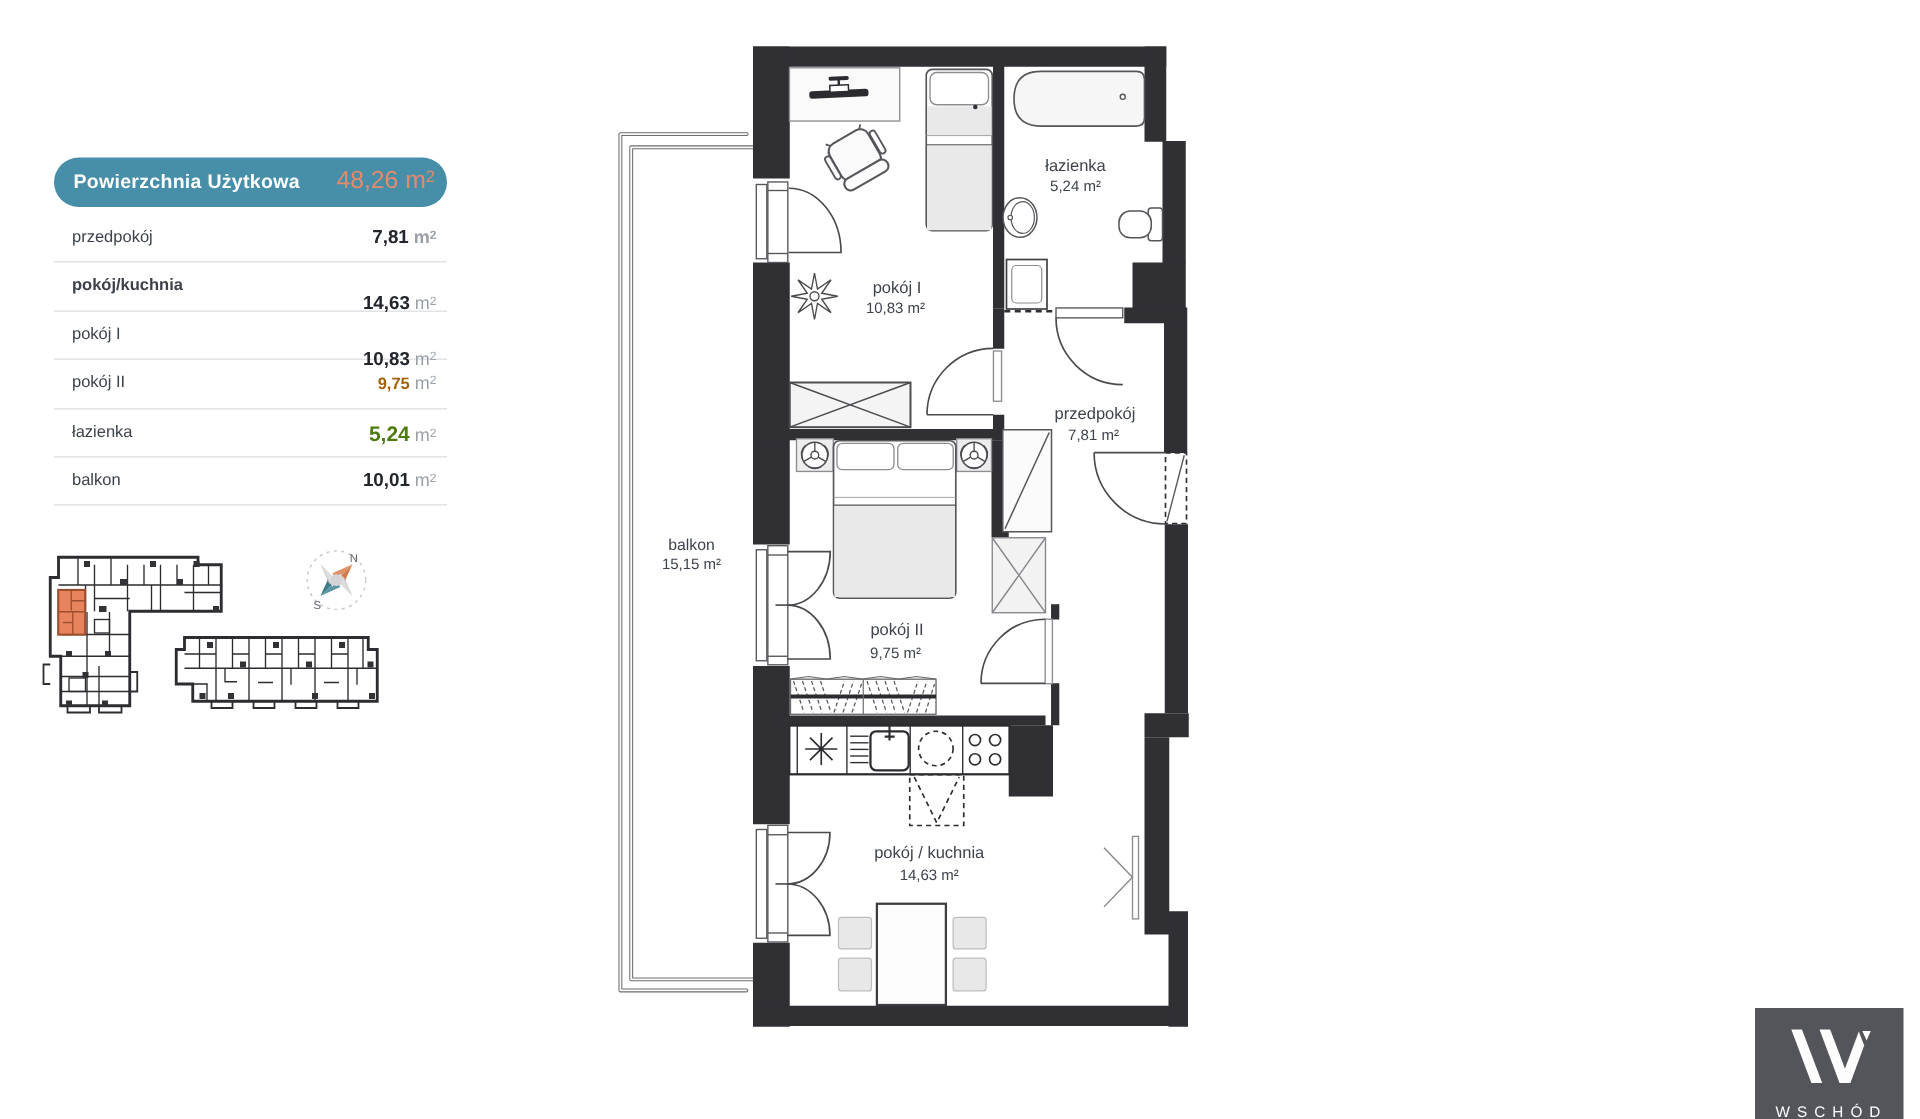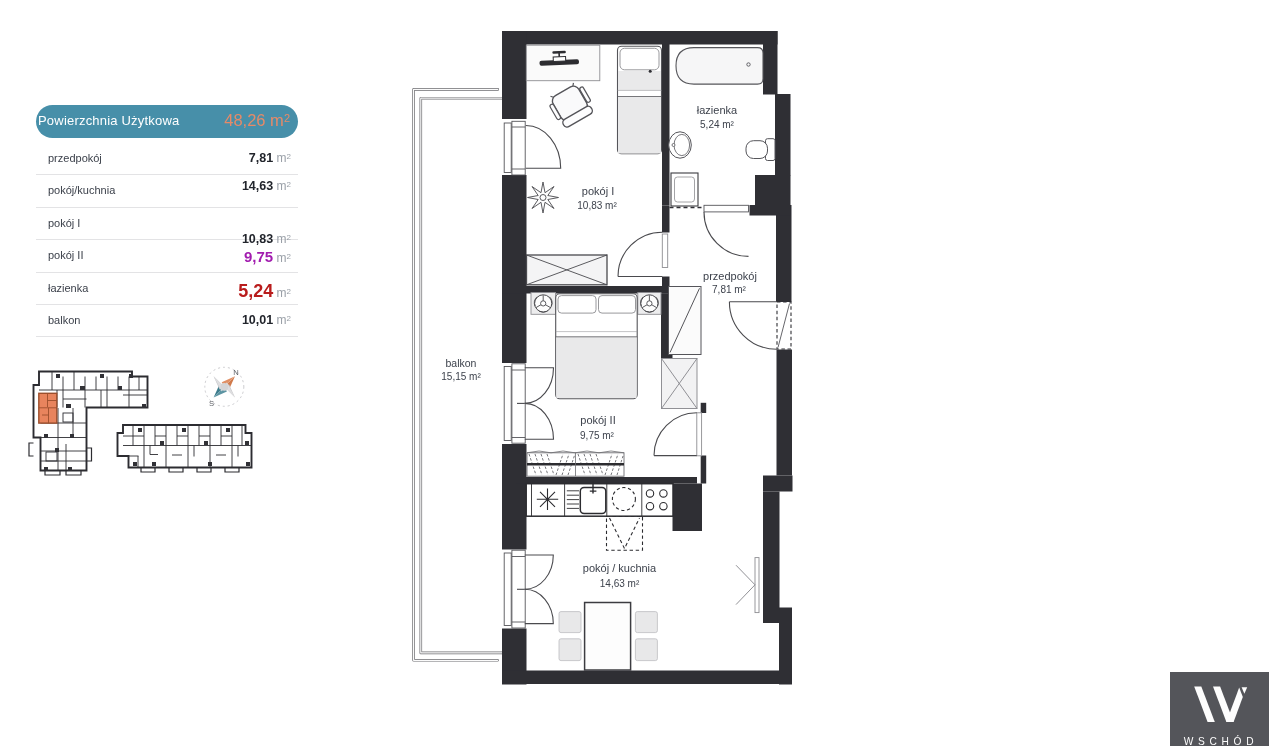--- a/index.html
+++ b/index.html
@@ -8,50 +8,50 @@
   .abs{position:absolute;}
 </style>
 </head>
 <body>
 <div id="page">
 
 <div class="abs" style="left:36px;top:105px;width:262px;height:232px;">
 
   <div style="position:absolute;left:0;top:0;width:262px;height:33px;background:#478fa9;border-radius:17px;">
 
-    <div style="position:absolute;left:2px;top:8px;font-size:13px;font-weight:normal;color:#fff;letter-spacing:.2px;">Powierzchnia Użytkowa</div>
+    <div style="position:absolute;left:13px;top:8px;font-size:13px;font-weight:bold;color:#fff;letter-spacing:.2px;">Powierzchnia Użytkowa</div>
 
     <div style="position:absolute;right:8px;top:6px;font-size:16.5px;font-weight:normal;color:#e68a68;">48,26 m<span style="font-size:11px;vertical-align:4px;">2</span></div>
   </div>
 
   <div style="position:absolute;left:0;top:38px;width:262px;">
 
     <div style="height:31.4px;border-bottom:1px solid #e3e3e5;position:relative;">
       <span style="position:absolute;left:12px;top:9px;font-size:11px;color:#3c414b;">przedpokój</span>
-      <span style="position:absolute;right:7px;top:8px;font-size:12px;color:#9aa0a8;"><b style="color:#22252c;font-size:12.5px;">7,81</b> m<span style="font-size:8px;vertical-align:3px;">2</span></span>
-    </div>
-
-    <div style="height:31.4px;border-bottom:1px solid #e3e3e5;position:relative;">
-      <span style="position:absolute;left:12px;top:9px;font-size:11px;color:#3c414b;">pokój/kuchnia</span>
-      <span style="position:absolute;right:7px;top:4px;font-size:12px;color:#9aa0a8;"><b style="color:#22252c;font-size:12.5px;">14,63</b> m<span style="font-size:8px;vertical-align:3px;">2</span></span>
+      <span style="position:absolute;right:7px;top:8px;font-size:12px;color:#9aa0a8;font-weight:bold;"><b style="color:#22252c;font-size:12.5px;">7,81</b> m<span style="font-size:8px;vertical-align:3px;">2</span></span>
+    </div>
+
+    <div style="height:31.4px;border-bottom:1px solid #e3e3e5;position:relative;">
+      <span style="position:absolute;left:12px;top:9px;font-size:11px;color:#3c414b;font-weight:bold;">pokój/kuchnia</span>
+      <span style="position:absolute;right:7px;top:20px;font-size:12px;color:#9aa0a8;"><b style="color:#22252c;font-size:12.5px;">14,63</b> m<span style="font-size:8px;vertical-align:3px;">2</span></span>
     </div>
 
     <div style="height:31.4px;border-bottom:1px solid #e3e3e5;position:relative;">
       <span style="position:absolute;left:12px;top:9px;font-size:11px;color:#3c414b;">pokój I</span>
       <span style="position:absolute;right:7px;top:24px;font-size:12px;color:#9aa0a8;"><b style="color:#22252c;font-size:12.5px;">10,83</b> m<span style="font-size:8px;vertical-align:3px;">2</span></span>
     </div>
 
     <div style="height:31.4px;border-bottom:1px solid #e3e3e5;position:relative;">
       <span style="position:absolute;left:12px;top:9px;font-size:11px;color:#3c414b;">pokój II</span>
-      <span style="position:absolute;right:7px;top:8px;font-size:12px;color:#9aa0a8;"><b style="color:#a21caf;font-size:15px;margin-left:36px;">9,75</b> m<span style="font-size:8px;vertical-align:3px;">2</span></span>
+      <span style="position:absolute;right:7px;top:8px;font-size:12px;color:#9aa0a8;"><b style="color:#a16207;font-size:11px;margin-left:36px;">9,75</b> m<span style="font-size:8px;vertical-align:3px;">2</span></span>
     </div>
 
     <div style="height:31.4px;border-bottom:1px solid #e3e3e5;position:relative;">
       <span style="position:absolute;left:12px;top:9px;font-size:11px;color:#3c414b;">łazienka</span>
-      <span style="position:absolute;right:7px;top:8px;font-size:12px;color:#9aa0a8;"><b style="color:#b91c1c;font-size:18px;">5,24</b> m<span style="font-size:8px;vertical-align:3px;">2</span></span>
+      <span style="position:absolute;right:7px;top:8px;font-size:12px;color:#9aa0a8;"><b style="color:#4d7c0f;font-size:14px;">5,24</b> m<span style="font-size:8px;vertical-align:3px;">2</span></span>
     </div>
 
     <div style="height:31.4px;border-bottom:1px solid #e3e3e5;position:relative;">
       <span style="position:absolute;left:12px;top:9px;font-size:11px;color:#3c414b;">balkon</span>
       <span style="position:absolute;right:7px;top:8px;font-size:12px;color:#9aa0a8;"><b style="color:#22252c;font-size:12.5px;">10,01</b> m<span style="font-size:8px;vertical-align:3px;">2</span></span>
     </div>
   </div>
 </div>
 
 <svg class="abs" style="left:28px;top:363px;" width="226" height="118" viewBox="28 363 226 118" fill="none">

